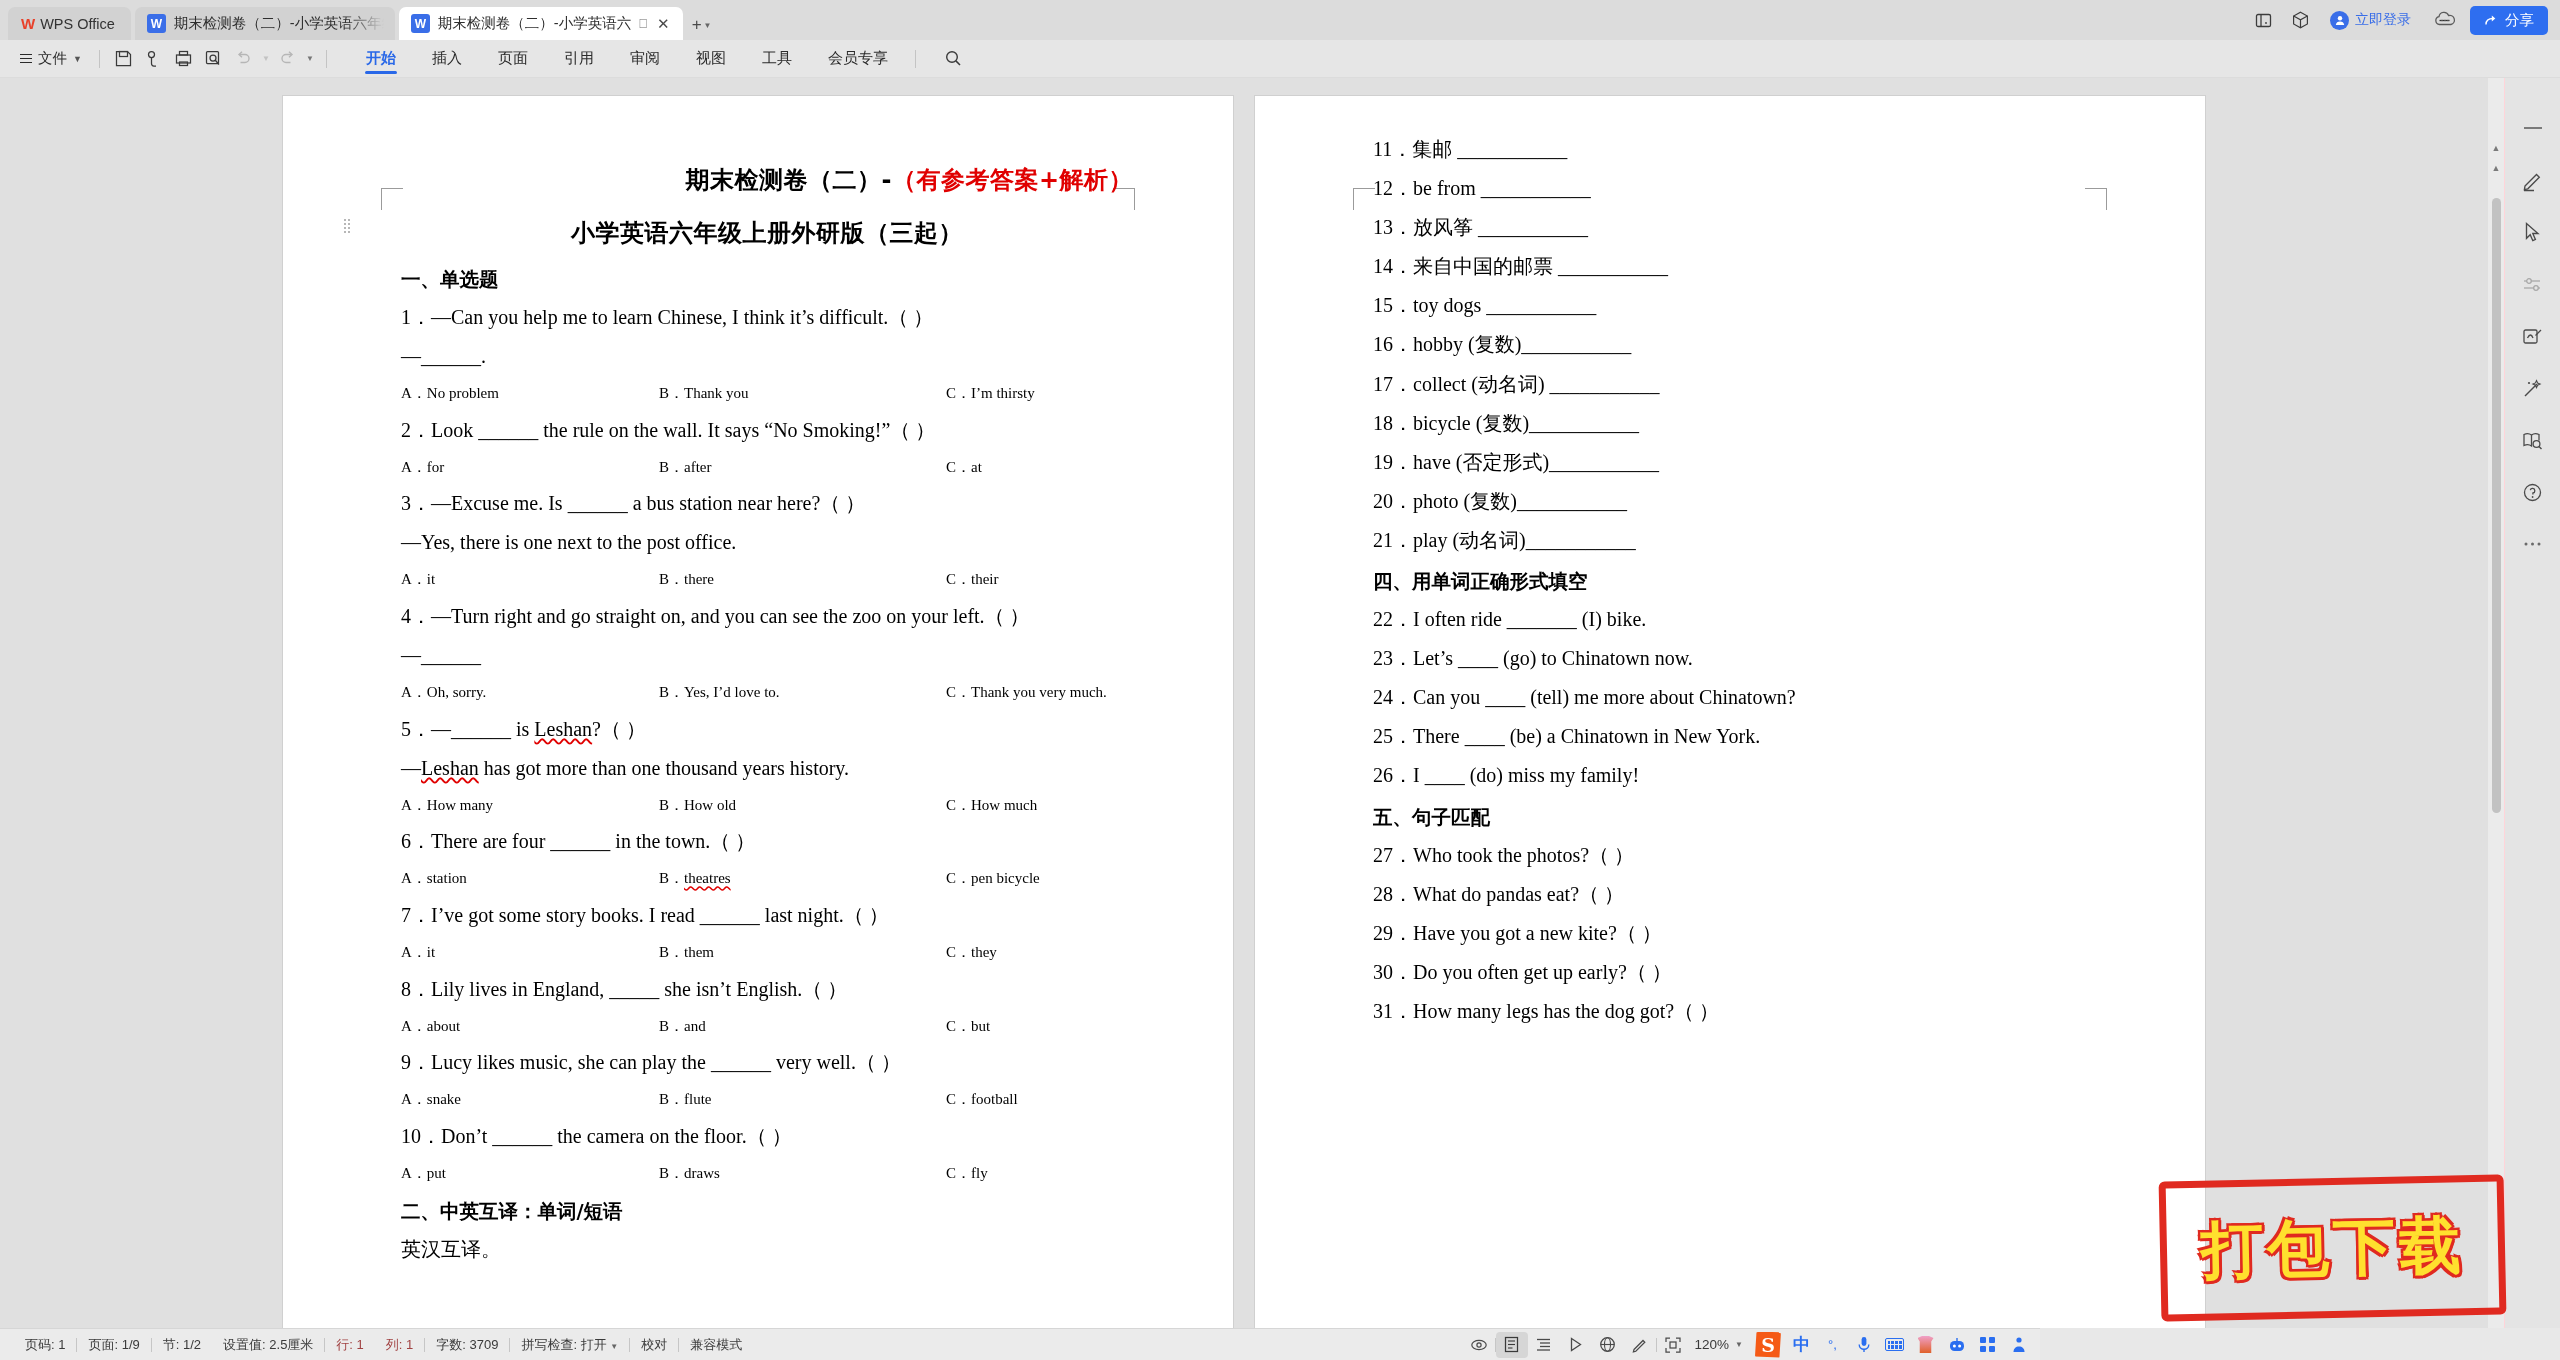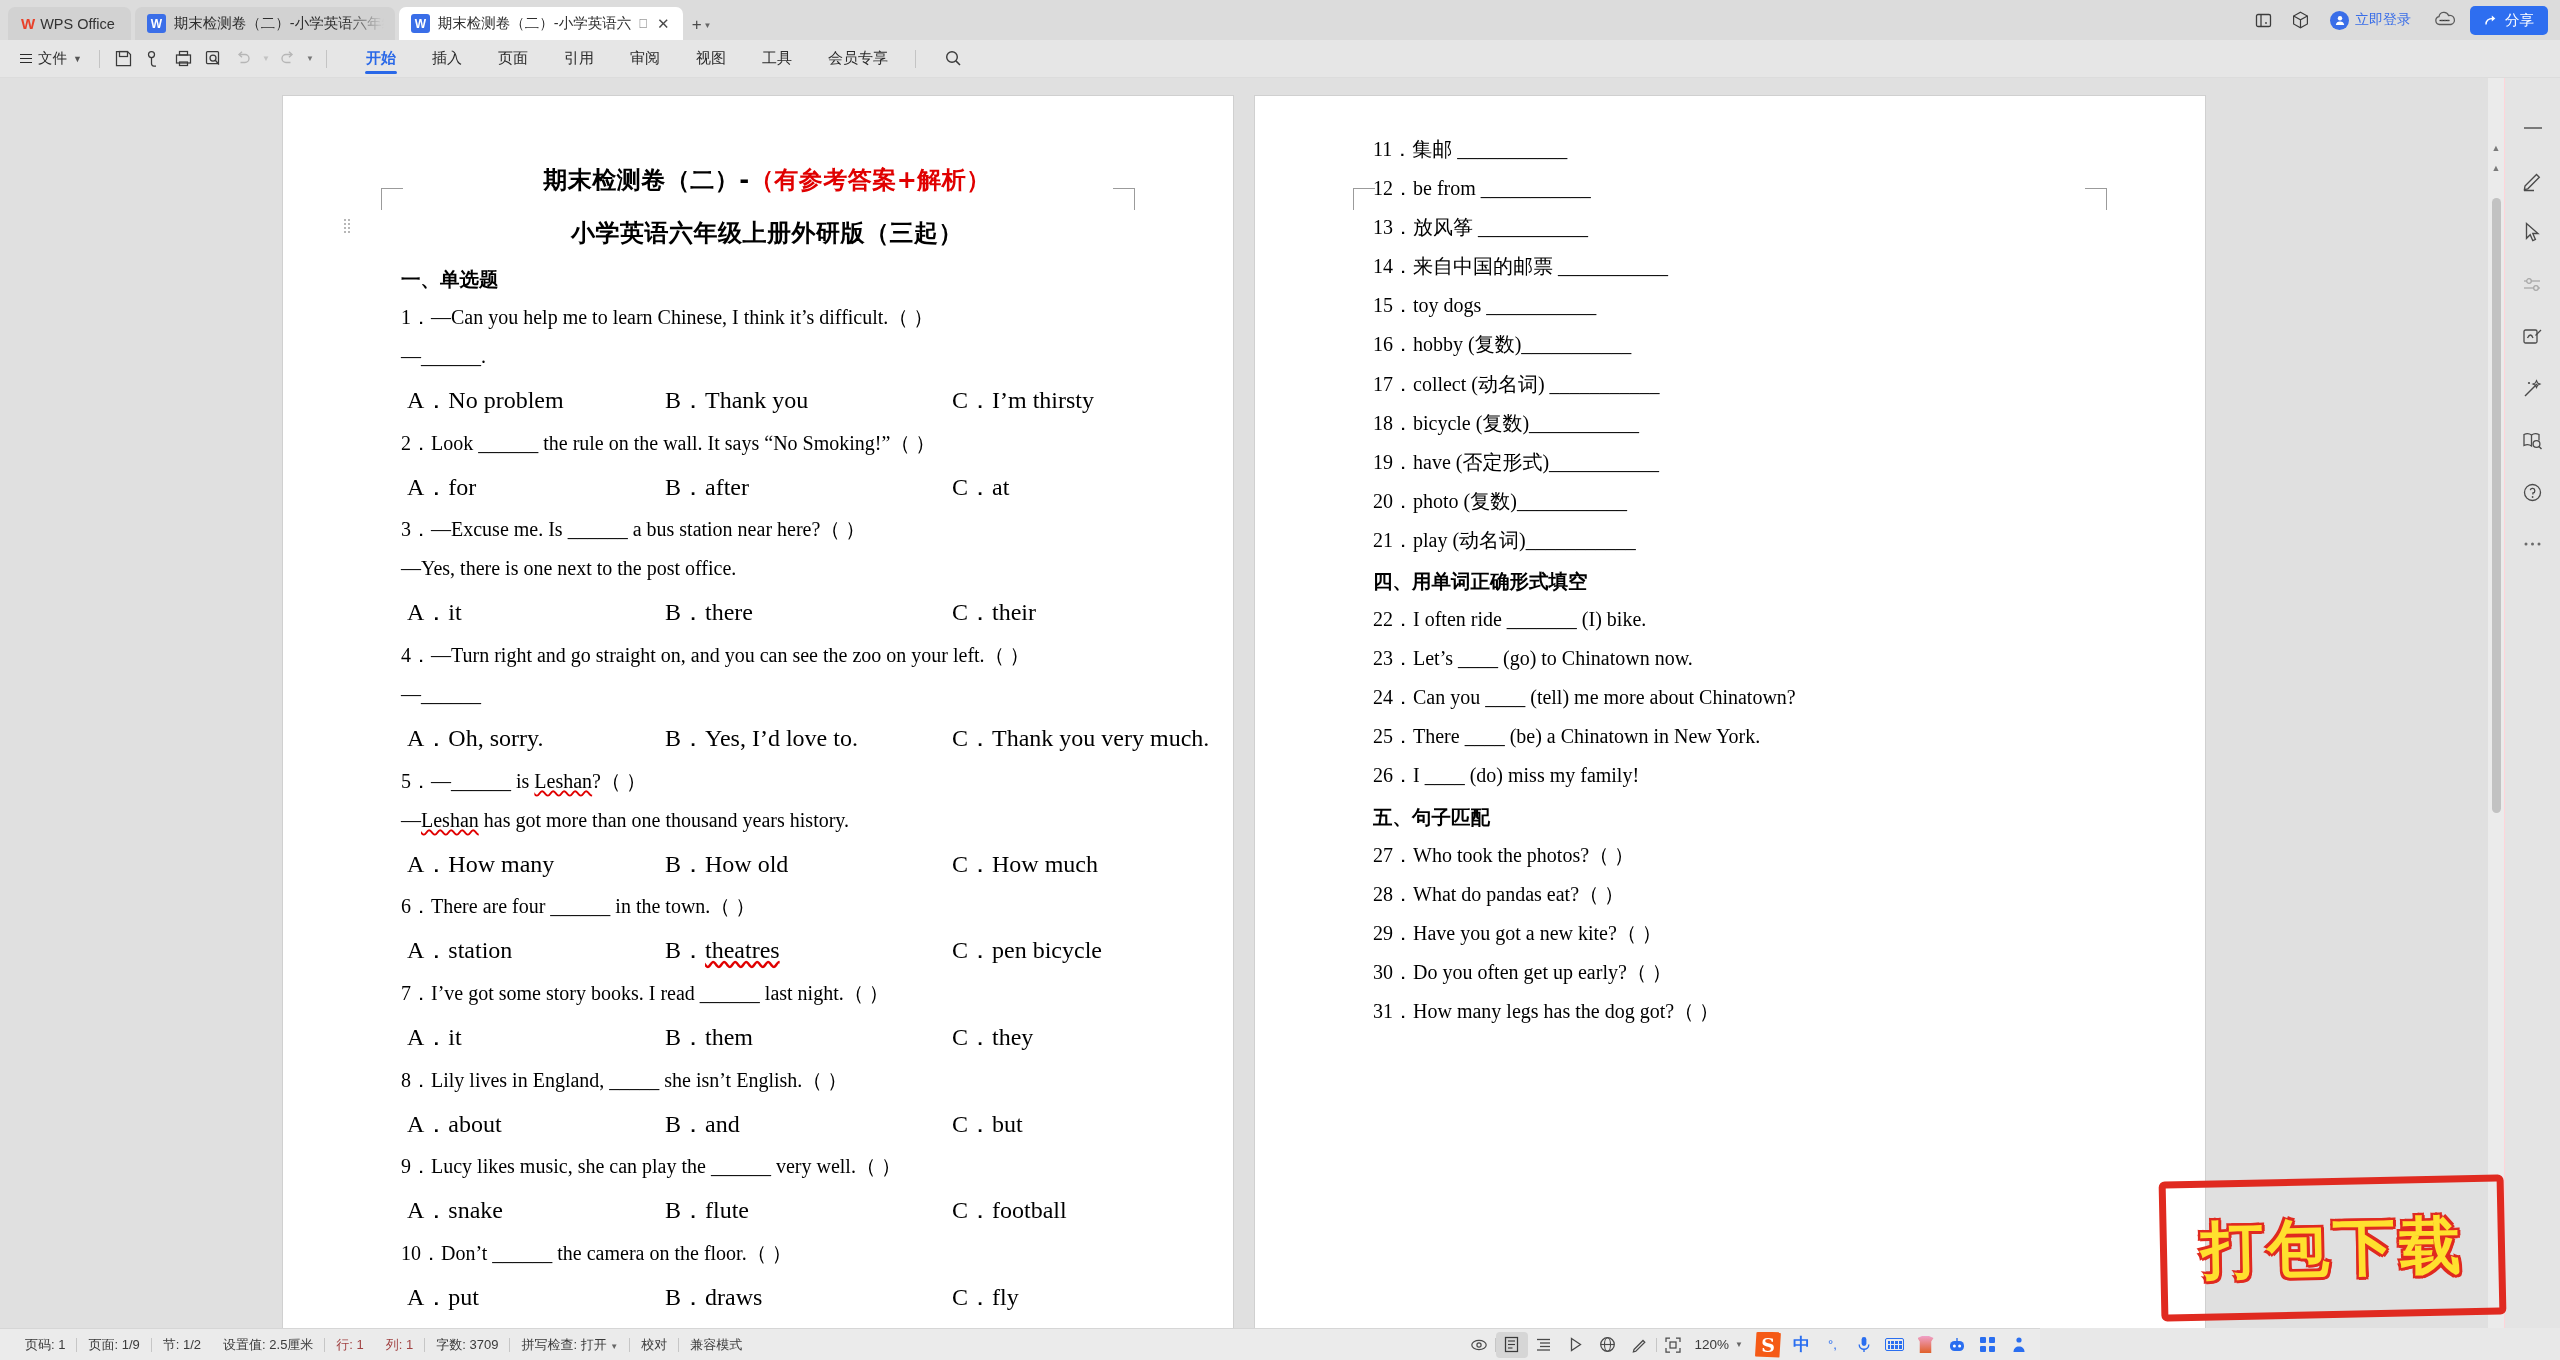--- a/index.html
+++ b/index.html
@@ -148,36 +148,36 @@
 
   .doc-body {
     position: absolute; left: 118px; top: 68px; right: 100px;
     font-family: "Liberation Serif", "DejaVu Serif", serif;
     color: #000; font-size: 20px;
   }
   .doc-body.rightpg { top: 42px; }
 
   h1.doc-title {
     font-family: "DejaVu Sans", "Liberation Sans", sans-serif;
-    font-size: 24px; font-weight: bold; text-align: center;
+    font-size: 24px; font-weight: bold; text-align: right;
     letter-spacing: .5px; margin-bottom: 21px; white-space: nowrap;
   }
   h1.doc-title .red { color: #e00000; }
   h2.doc-sub {
     font-family: "DejaVu Sans", "Liberation Sans", sans-serif;
     font-size: 24px; font-weight: bold; text-align: center;
     letter-spacing: .5px; margin-bottom: 17px; white-space: nowrap;
   }
   .sect-head {
     font-family: "DejaVu Sans", "Liberation Sans", sans-serif;
     font-size: 19.5px; font-weight: bold; margin: 6px 0 13px 0;
   }
   .q-line { font-size: 20px; line-height: 1.18; margin-bottom: 15.5px;
             white-space: nowrap; }
-  .opts { display: flex; margin-bottom: 15.5px; font-size: 24px; white-space: nowrap; margin-left: 6px; }
+  .opts { display: flex; margin-bottom: 15.5px; font-size: 15px; white-space: nowrap; }
   .opt { flex: 0 0 auto; }
   .opt.o1 { width: 258px; }
   .opt.o2 { width: 287px; }
   .opt.o3 { width: auto; }
   .sp { text-decoration: underline; text-decoration-color: #e00000;
         text-decoration-style: wavy; text-decoration-skip-ink: none;
         text-underline-offset: 2px; }
 
   .match-box {
     border: 1.3px solid #000; width: 180px; padding: 17px 0 11px 14px;

